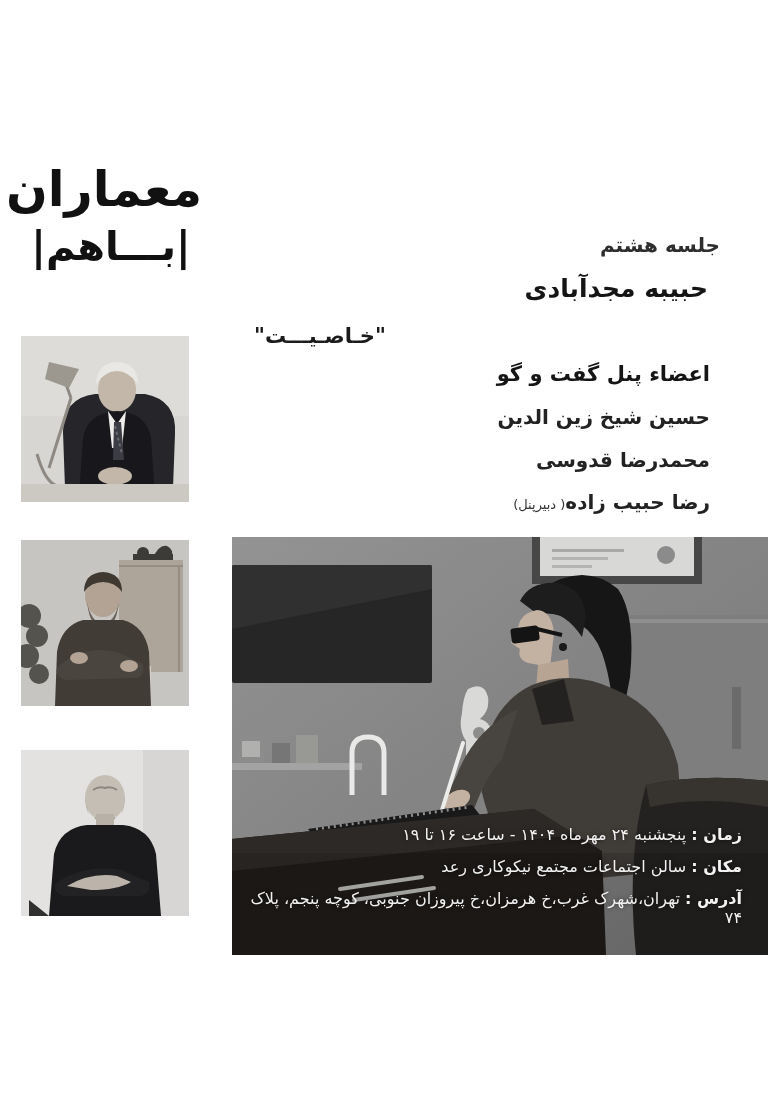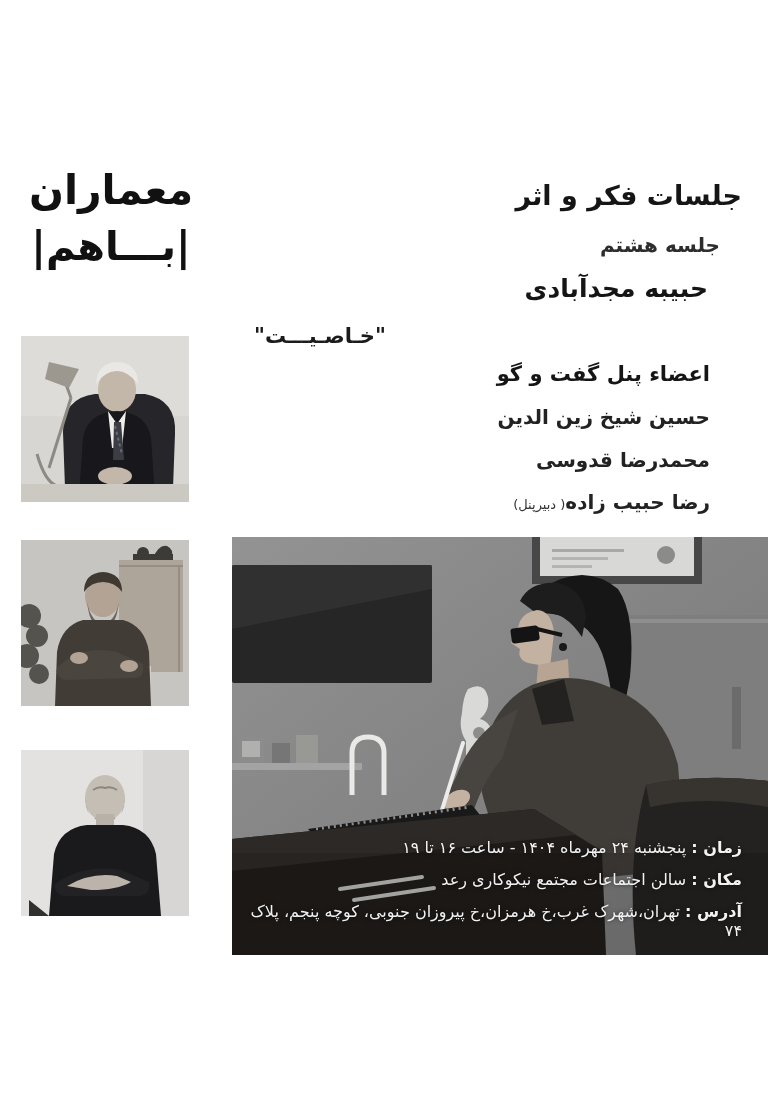--- a/index.html
+++ b/index.html
@@ -17,21 +17,21 @@
   }
   .fa { direction:rtl; unicode-bidi:plaintext; }
 
   
   .logo {
     position:absolute; left:20px; top:162px; width:182px;
     text-align:center; direction:rtl;
     color:#111111;
     font-weight:bold;
   }
-  .logo-line1 { font-size:41px; line-height:56px; letter-spacing:-1px; }
+  .logo-line1 { font-size:49px; line-height:56px; letter-spacing:-1px; }
   .logo-line2 { font-size:40px; line-height:56px; letter-spacing:-1px; }
 
   
   .series-title {
     position:absolute; right:26px; top:180px;
     font-size:27px; font-weight:700; direction:rtl; text-align:right;
     color:#151515;
   }
   .session-label {
     position:absolute; right:48px; top:233px;
@@ -77,40 +77,39 @@
   .portrait.p3 { top:750px; }
 
   
   .main-photo {
     position:absolute; left:232px; top:537px; width:536px; height:418px;
     background:#858585; overflow:hidden;
   }
   .main-photo svg { display:block; width:100%; height:100%; }
 
   .event-overlay {
-    position:absolute; left:0; right:0; bottom:9px;
+    position:absolute; left:0; right:0; bottom:22px;
     padding:0 26px 6px 8px;
     direction:rtl; text-align:right;
     color:#f2f2f2;
     text-shadow:0 0 4px rgba(0,0,0,0.55);
   }
   .event-line { font-size:16px; line-height:19px; margin-top:13px; font-weight:400; }
   .event-line .lbl { font-weight:700; }
 </style>
 </head>
 <body>
 
 <div class="poster">
 
   <div class="logo">
     <div class="logo-line1 fa">معماران</div>
     <div class="logo-line2 fa">|بـــاهم|</div>
   </div>
 
-  <div class="series-title fa">جلسات فکر و اثر</div>
   <div class="session-label fa">جلسه هشتم</div>
   <div class="speaker-name fa">حبیبه مجدآبادی</div>
   <div class="talk-title fa">"خـاصـیـــت"</div>
 
   <div class="panel-heading fa">اعضاء پنل گفت و گو</div>
   <div class="panel-member m1 fa">حسین شیخ زین الدین</div>
   <div class="panel-member m3 fa">
     <span>رضا حبیب زاده</span><span class="role">( دبیرپنل)</span>
   </div>
   <div class="panel-member m2 fa">محمدرضا قدوسی</div>

